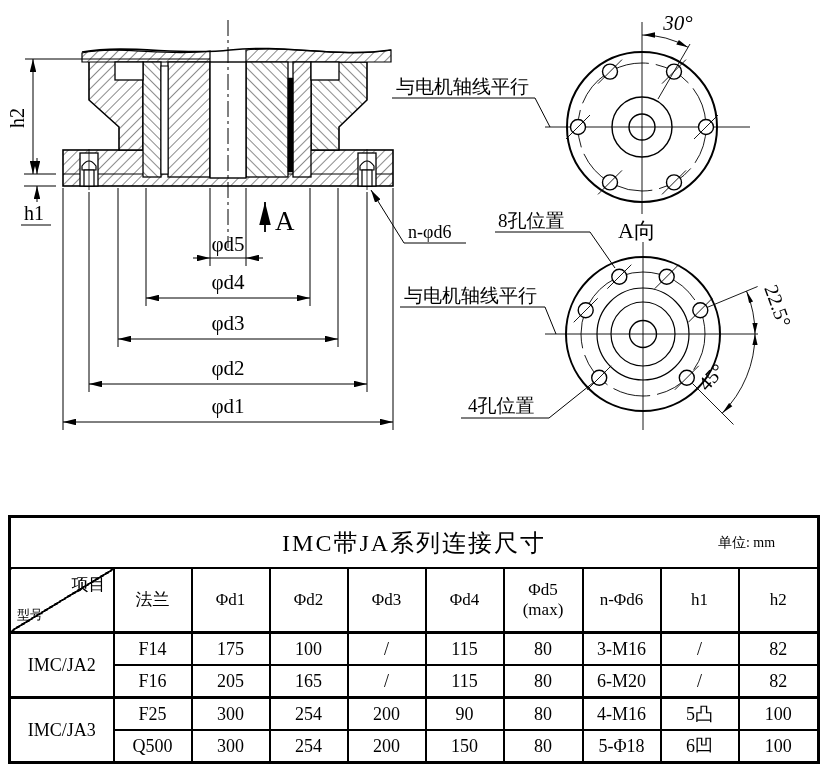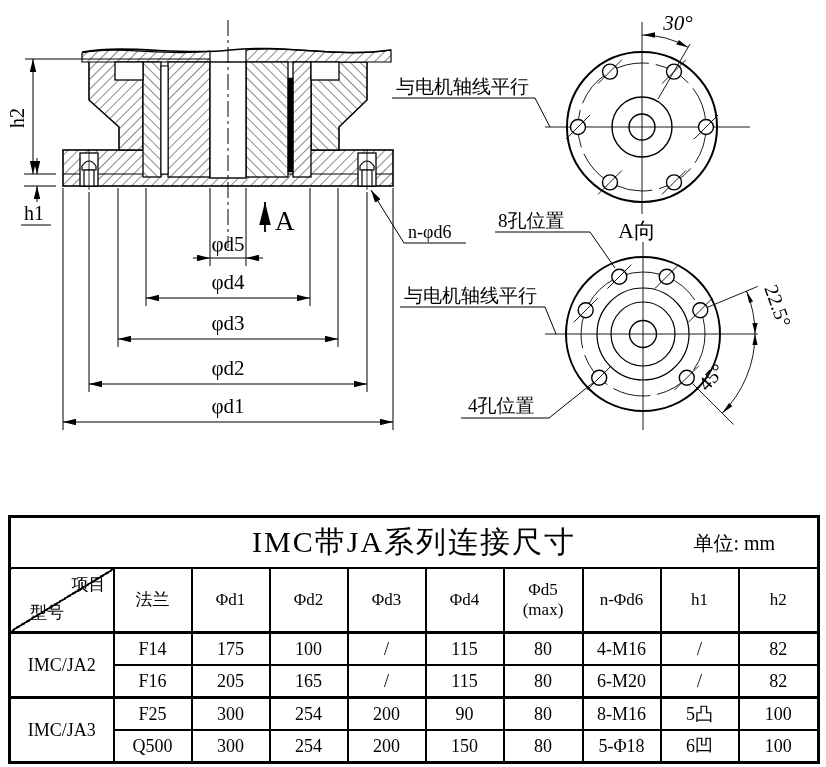--- a/index.html
+++ b/index.html
@@ -7,30 +7,30 @@
          font-family:"Liberation Serif", serif;color:#000;}
   .sheet svg{position:absolute;top:0;left:0;}
   svg text{fill:#000;font-family:"Liberation Serif", serif;}
   
   .dim-table{position:absolute;top:515px;left:8px;width:809px;border-collapse:collapse;
              table-layout:fixed;background:#fff;}
   .dim-table td{border:2px solid #000;text-align:center;vertical-align:middle;
                 font-size:18px;padding:0;overflow:hidden;}
   .dim-table{border:3px solid #000;}
   .title-row td{border-bottom:2px solid #000;height:49px;position:relative;}
-  .table-title{font-size:30px;letter-spacing:2px;}
-  .unit-label{position:absolute;right:42px;top:50%;transform:translateY(-50%);font-size:20px;}
+  .table-title{font-size:24px;letter-spacing:2px;}
+  .unit-label{position:absolute;right:42px;top:50%;transform:translateY(-50%);font-size:14px;}
   .header-row td{height:62px;font-size:17px;line-height:1.15;}
   .data-row td{height:30px;}
   .group-start td{border-top:3px solid #000;}
   .corner-cell{position:relative;background:
      linear-gradient(to bottom right, transparent calc(50% - 1px), #000 calc(50% - 1px),
                      #000 calc(50% + 1px), transparent calc(50% + 1px));}
   .corner-top{position:absolute;top:6px;right:7px;font-size:17px;text-align:right;}
-  .corner-bottom{position:absolute;bottom:8px;left:19px;font-size:17px;}
+  .corner-bottom{position:absolute;bottom:8px;left:6px;font-size:13px;}
 </style>
 </head>
 <body>
 
 <div class="sheet">
 
 <svg width="826" height="505" viewBox="0 0 826 505">
   <defs>
     <pattern id="hp1" patternUnits="userSpaceOnUse" width="7" height="7" patternTransform="rotate(45)">
       <rect width="7" height="7" fill="#fff"></rect>
@@ -261,21 +261,21 @@
     <td>h2</td>
   </tr>
   <tr class="data-row group-start">
     <td rowspan="2">IMC/JA2</td>
     <td>F14</td>
     <td>175</td>
     <td>100</td>
     <td>/</td>
     <td>115</td>
     <td>80</td>
-    <td>4-M16</td>
+    <td>3-M16</td>
     <td>/</td>
     <td>82</td>
   </tr>
   <tr class="data-row">
     <td>F16</td>
     <td>205</td>
     <td>165</td>
     <td>/</td>
     <td>115</td>
     <td>80</td>
@@ -284,21 +284,21 @@
     <td>82</td>
   </tr>
   <tr class="data-row group-start">
     <td rowspan="2">IMC/JA3</td>
     <td>F25</td>
     <td>300</td>
     <td>254</td>
     <td>200</td>
     <td>90</td>
     <td>80</td>
-    <td>8-M16</td>
+    <td>4-M16</td>
     <td>5凸</td>
     <td>100</td>
   </tr>
   <tr class="data-row">
     <td>Q500</td>
     <td>300</td>
     <td>254</td>
     <td>200</td>
     <td>150</td>
     <td>80</td>

